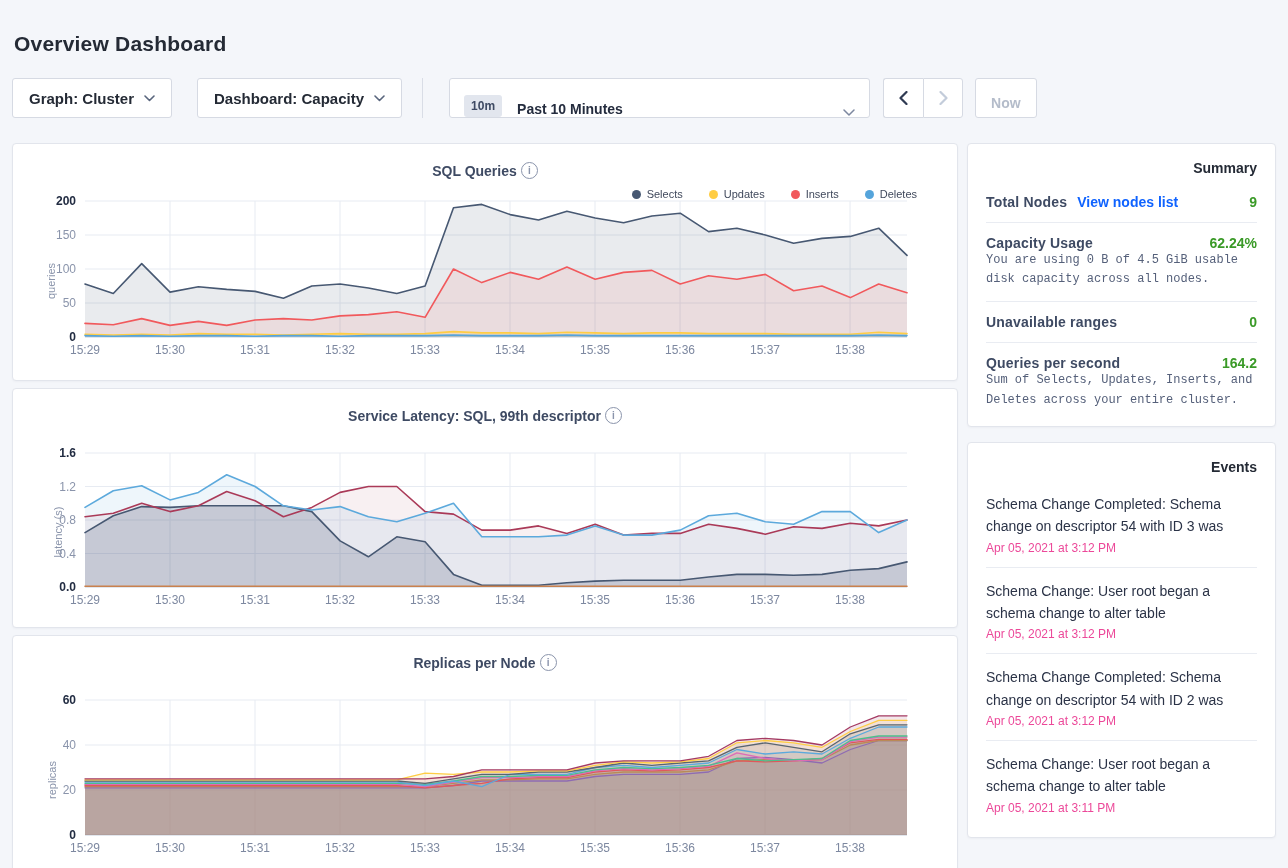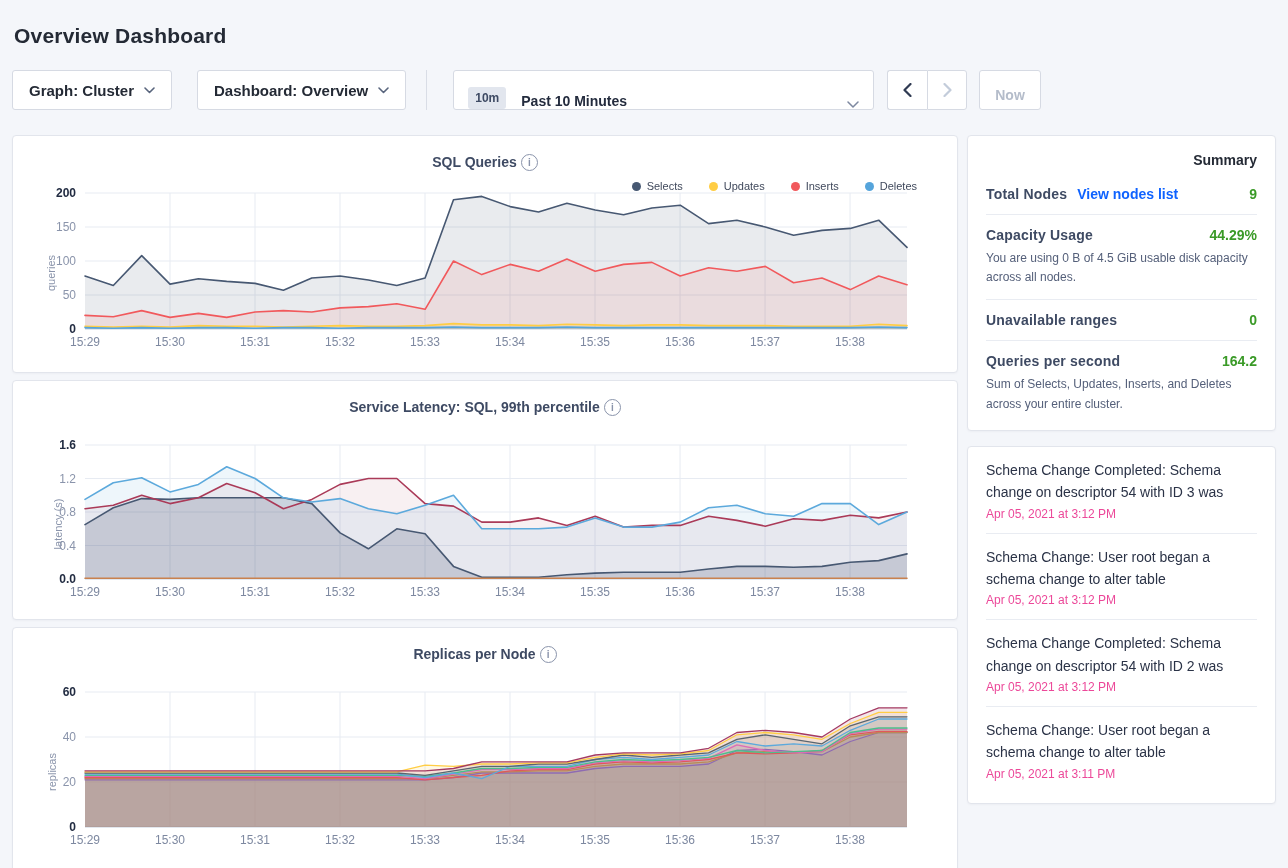--- a/index.html
+++ b/index.html
@@ -6,21 +6,21 @@
   body{
     width:1288px;height:868px;overflow:hidden;
     background:#f4f6fa;
     font-family:"Liberation Sans", sans-serif;
     color:#242a35;
     position:relative;
   }
   .page{padding:0 12px;}
   .page-title{
     font-size:21px;font-weight:700;color:#242a35;
-    margin:0;padding:24px 0 0 2px;letter-spacing:.2px;
+    margin:0;padding:32px 0 0 2px;letter-spacing:.2px;
   }
   
   .controls{display:flex;align-items:center;margin-top:22px;height:40px;}
   .dd-btn{
     display:flex;align-items:center;gap:10px;height:40px;
     background:#fff;border:1px solid #d6dae3;border-radius:3px;
     padding:0 16px;font-family:inherit;font-size:15px;font-weight:700;color:#242a35;
     cursor:pointer;
   }
   .dd-btn + .dd-btn{margin-left:25px;}
@@ -56,21 +56,21 @@
   .card{
     background:#fff;border:1px solid #e2e5ec;border-radius:4px;
     box-shadow:0 1px 2px rgba(40,50,80,.04);box-sizing:border-box;
   }
   
   .chart-card{width:946px;margin-bottom:7px;position:relative;}
   .chart-card.c1{height:238px;}
   .chart-card.c2{height:240px;}
   .chart-card.c3{height:260px;}
   .chart-title-row{
-    display:flex;justify-content:center;gap:4px;
+    display:flex;align-items:center;justify-content:center;gap:4px;
     padding-top:18px;
   }
   .chart-title{font-size:14px;font-weight:700;color:#3e4a63;}
   .info-icon{
     width:15px;height:15px;border:1px solid #8a94ab;border-radius:50%;
     color:#8a94ab;font-size:10px;font-weight:700;line-height:15px;text-align:center;
     display:inline-block;cursor:pointer;
   }
   .legend{
     position:absolute;top:44px;right:40px;display:flex;gap:26px;
@@ -93,21 +93,21 @@
   .panel-title{
     text-align:right;font-size:14px;font-weight:700;color:#242a35;
     padding:16px 0 6px 0;
   }
   .srow{padding:12px 0;border-bottom:1px solid #e9ecf2;}
   .srow:last-child{border-bottom:none;}
   .srow-main{display:flex;align-items:baseline;}
   .srow-label{font-size:14px;font-weight:700;color:#3e4a63;letter-spacing:.2px;}
   .srow-link{font-size:14px;font-weight:700;color:#0f63ff;margin-left:10px;cursor:pointer;text-decoration:none;}
   .srow-value{margin-left:auto;font-size:14px;font-weight:700;color:#3a9a27;}
-  .srow-desc{font-size:12px;color:#55607a;line-height:1.6;margin-top:6px;}
+  .srow-desc{font-size:12px;color:#55607a;line-height:1.6;font-family:Liberation Mono, monospace;}
   
   .events-card{padding:0 18px 10px 18px;}
   .event-item{padding:12px 0;border-bottom:1px solid #e9ecf2;}
   .event-item:last-child{border-bottom:none;}
   .event-text{font-size:14px;color:#2b3347;line-height:1.6;}
   .event-time{font-size:12px;color:#ec4899;margin-top:3px;}
 </style>
 </head>
 <body>
 
@@ -117,21 +117,21 @@
   <div class="controls">
     <button class="dd-btn">
       <span>Graph: Cluster</span>
       <span class="chev">
         <svg width="11" height="7" viewBox="0 0 11 7">
             <polyline points="1,1 5.5,5.5 10,1" fill="none" stroke="#59657d" stroke-width="1.6" stroke-linecap="round" stroke-linejoin="round"></polyline>
           </svg>
       </span>
     </button>
     <button class="dd-btn">
-      <span>Dashboard: Overview</span>
+      <span>Dashboard: Capacity</span>
       <span class="chev">
         <svg width="11" height="7" viewBox="0 0 11 7">
             <polyline points="1,1 5.5,5.5 10,1" fill="none" stroke="#59657d" stroke-width="1.6" stroke-linecap="round" stroke-linejoin="round"></polyline>
           </svg>
       </span>
     </button>
 
     <div class="v-divider"></div>
 
     <button class="time-picker">
@@ -224,21 +224,21 @@
               <text x="510.0310237849018" y="153" text-anchor="middle" font-size="12" fill="#7d88a0">15:35</text>
               <text x="595.0361944157187" y="153" text-anchor="middle" font-size="12" fill="#7d88a0">15:36</text>
               <text x="680.0413650465357" y="153" text-anchor="middle" font-size="12" fill="#7d88a0">15:37</text>
               <text x="765.0465356773526" y="153" text-anchor="middle" font-size="12" fill="#7d88a0">15:38</text>
             </svg>
         </div>
       </div>
 
       <div class="card chart-card c2">
         <div class="chart-title-row">
-          <span class="chart-title">Service Latency: SQL, 99th percentile</span>
+          <span class="chart-title">Service Latency: SQL, 99th descriptor</span>
           <span class="info-icon">i</span>
         </div>
         <div class="plot-wrap">
           <div class="y-unit">latency (s)</div>
           <svg class="chart-svg" width="822" height="158" viewBox="0 0 822 158">
               <line x1="0" x2="822" y1="134" y2="134" stroke="#c6cfdd" stroke-width="1"></line>
               <line x1="0" x2="822" y1="100.5" y2="100.5" stroke="#e7ebf2" stroke-width="1"></line>
               <line x1="0" x2="822" y1="67" y2="67" stroke="#e7ebf2" stroke-width="1"></line>
               <line x1="0" x2="822" y1="33.500000000000014" y2="33.500000000000014" stroke="#e7ebf2" stroke-width="1"></line>
               <line x1="0" x2="822" y1="0" y2="0" stroke="#e7ebf2" stroke-width="1"></line>
@@ -345,21 +345,21 @@
           <div class="srow-main">
             <span class="srow-label">Total Nodes</span>
             <a class="srow-link">View nodes list</a>
             <span class="srow-value">9</span>
           </div>
         </div>
 
         <div class="srow">
           <div class="srow-main">
             <span class="srow-label">Capacity Usage</span>
-            <span class="srow-value">44.29%</span>
+            <span class="srow-value">62.24%</span>
           </div>
           <div class="srow-desc">You are using 0 B of 4.5 GiB usable disk capacity across all nodes.</div>
         </div>
 
         <div class="srow">
           <div class="srow-main">
             <span class="srow-label">Unavailable ranges</span>
             <span class="srow-value">0</span>
           </div>
         </div>
@@ -368,20 +368,21 @@
           <div class="srow-main">
             <span class="srow-label">Queries per second</span>
             <span class="srow-value">164.2</span>
           </div>
           <div class="srow-desc">Sum of Selects, Updates, Inserts, and Deletes across your entire cluster.</div>
         </div>
 
       </div>
 
       <div class="card events-card">
+        <div class="panel-title">Events</div>
 
         <div class="event-item">
           <div class="event-text">Schema Change Completed: Schema change on descriptor 54 with ID 3 was</div>
           <div class="event-time">Apr 05, 2021 at 3:12 PM</div>
         </div>
         <div class="event-item">
           <div class="event-text">Schema Change: User root began a schema change to alter table</div>
           <div class="event-time">Apr 05, 2021 at 3:12 PM</div>
         </div>
         <div class="event-item">

